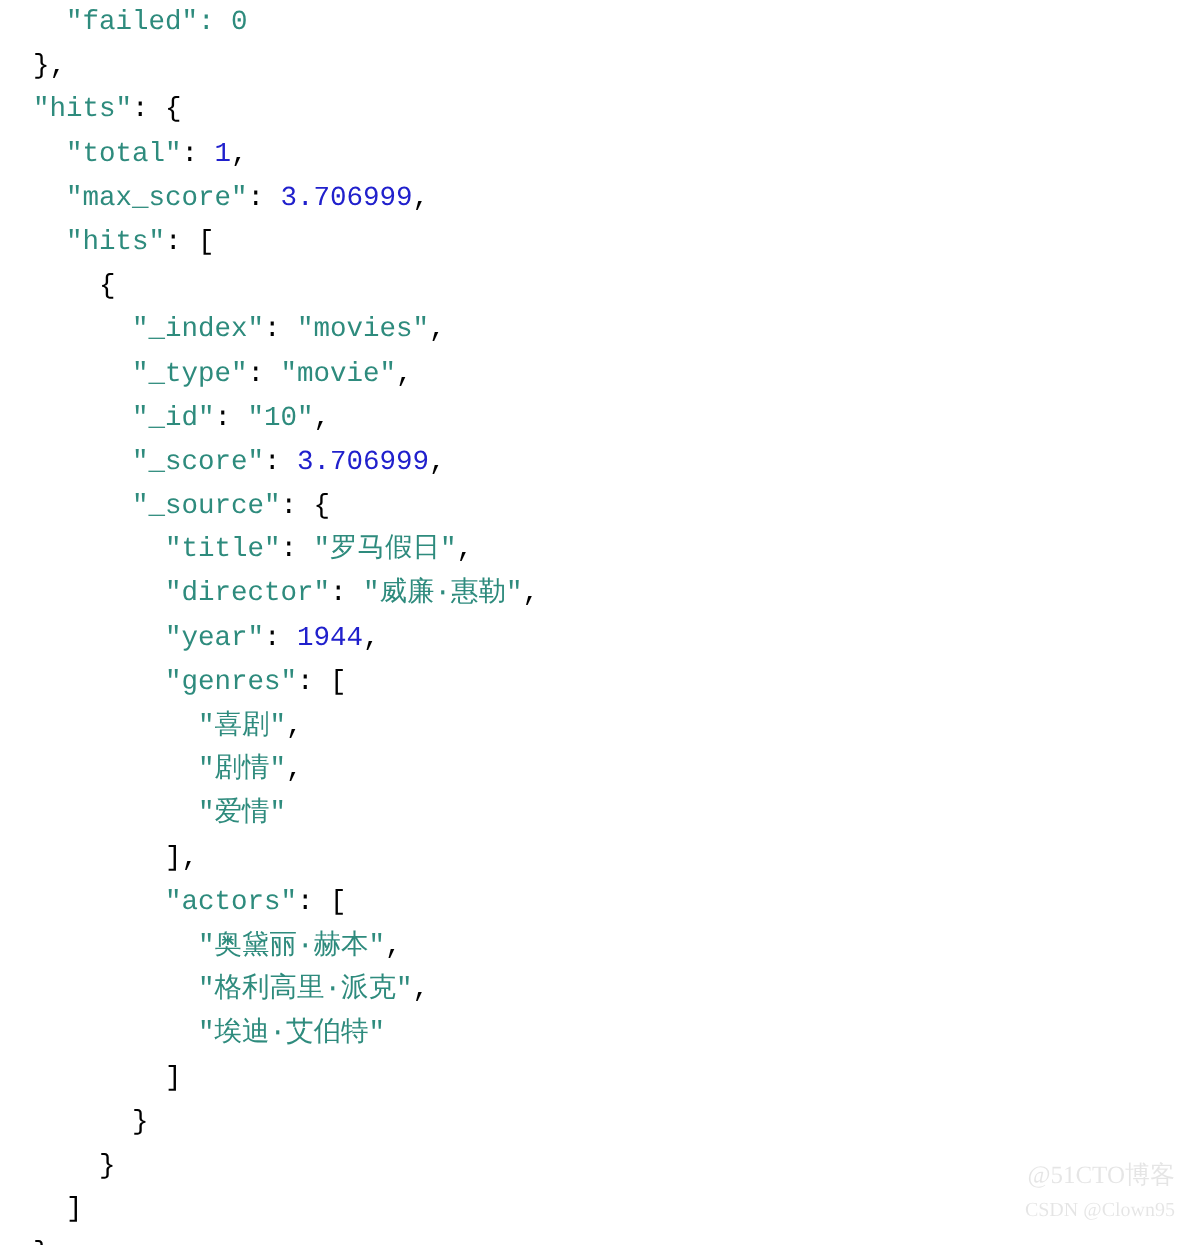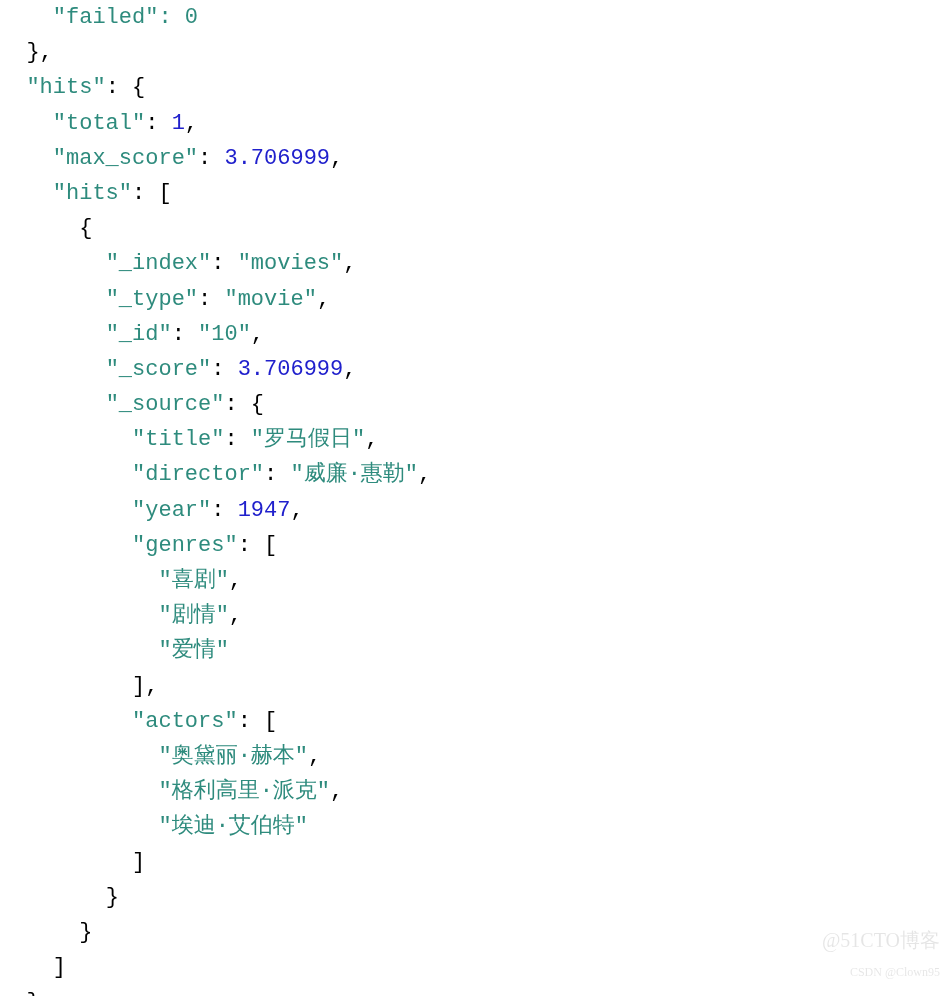--- a/index.html
+++ b/index.html
@@ -27,41 +27,41 @@
     pointer-events: none;
   }
   .watermark1 {
     right: 10px;
     bottom: 40px;
     font-size: 20px;
   }
   .watermark2 {
     right: 10px;
     bottom: 14px;
-    font-size: 12px;
+    font-size: 16px;
   }
 </style>
 </head>
 <body>
 
 <div class="code-container">    <span class="key">"failed": 0</span>
   <span class="punct">},</span>
   <span class="key">"hits"</span><span class="punct">: {</span>
     <span class="key">"total"</span><span class="punct">: </span><span class="num">1</span><span class="punct">,</span>
     <span class="key">"max_score"</span><span class="punct">: </span><span class="num">3.706999</span><span class="punct">,</span>
     <span class="key">"hits"</span><span class="punct">: [</span>
       <span class="punct">{</span>
         <span class="key">"_index"</span><span class="punct">: </span><span class="str">"movies"</span><span class="punct">,</span>
         <span class="key">"_type"</span><span class="punct">: </span><span class="str">"movie"</span><span class="punct">,</span>
         <span class="key">"_id"</span><span class="punct">: </span><span class="str">"10"</span><span class="punct">,</span>
         <span class="key">"_score"</span><span class="punct">: </span><span class="num">3.706999</span><span class="punct">,</span>
         <span class="key">"_source"</span><span class="punct">: {</span>
           <span class="key">"title"</span><span class="punct">: </span><span class="str">"罗马假日"</span><span class="punct">,</span>
           <span class="key">"director"</span><span class="punct">: </span><span class="str">"威廉·惠勒"</span><span class="punct">,</span>
-          <span class="key">"year"</span><span class="punct">: </span><span class="num">1947</span><span class="punct">,</span>
+          <span class="key">"year"</span><span class="punct">: </span><span class="num">1944</span><span class="punct">,</span>
           <span class="key">"genres"</span><span class="punct">: [</span>
             <span class="str">"喜剧"</span><span class="punct">,</span>
             <span class="str">"剧情"</span><span class="punct">,</span>
             <span class="str">"爱情"</span>
           <span class="punct">],</span>
           <span class="key">"actors"</span><span class="punct">: [</span>
             <span class="str">"奥黛丽·赫本"</span><span class="punct">,</span>
             <span class="str">"格利高里·派克"</span><span class="punct">,</span>
             <span class="str">"埃迪·艾伯特"</span>
           <span class="punct">]</span>

